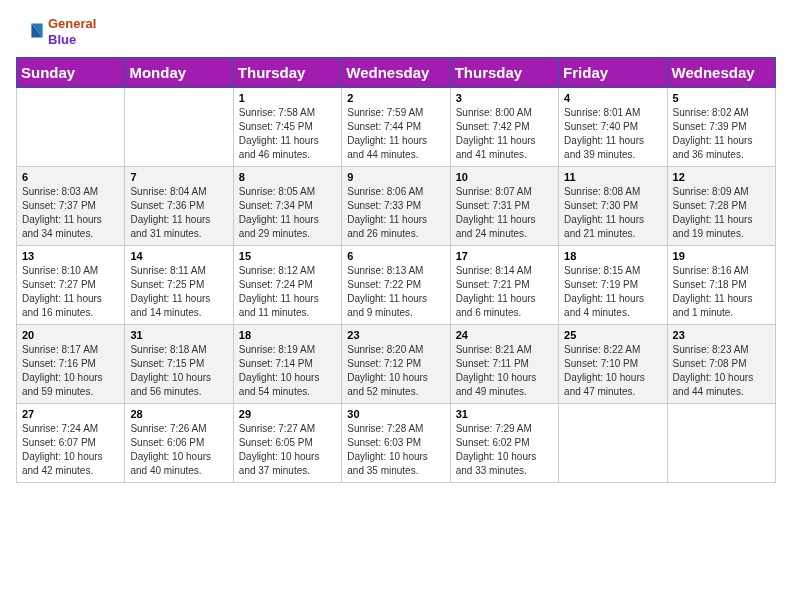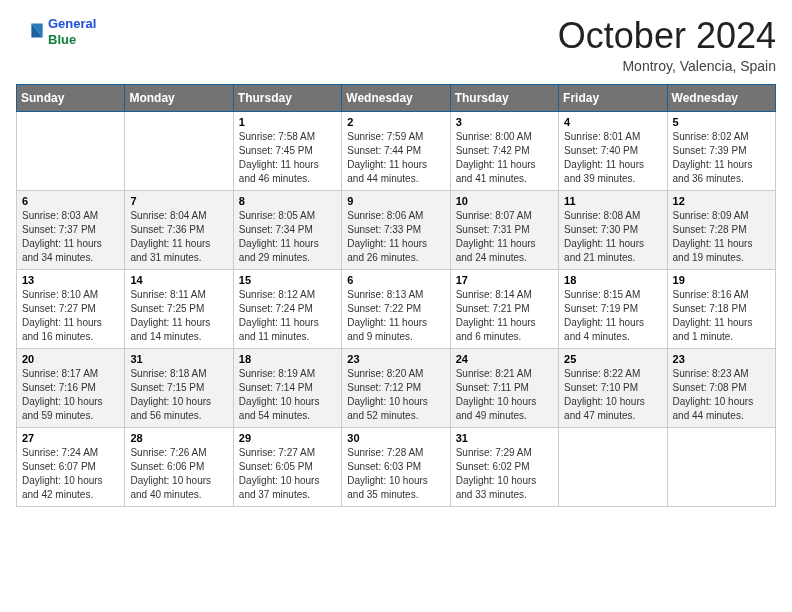--- a/index.html
+++ b/index.html
@@ -21,22 +21,22 @@
       align-items: center;
       gap: 4px;
     }
     .logo-text {
       display: flex;
       flex-direction: column;
       font-size: 13px;
       font-weight: bold;
       line-height: 1.2;
     }
-    .logo-general { color: #1d4ed8; text-align: center; }
-    .logo-blue { color: #15803d; }
+    .logo-general { color: #c2410c; text-align: center; }
+    .logo-blue { color: #6d28d9; }
     .logo-icon {
       width: 28px;
       height: 28px;
     }
     .title-block {
       text-align: right;
     }
     .month-title {
       font-size: 36px;
       font-weight: 300;
@@ -47,24 +47,24 @@
       font-size: 14px;
       color: #444;
       margin-top: 2px;
     }
     .calendar {
       width: 100%;
       border-collapse: collapse;
       font-size: 10px;
     }
     .calendar th {
-      background: #737373;
+      background: #a21caf;
       color: #fff;
       padding: 6px 4px;
-      font-size: 12px;
+      font-size: 15px;
       font-weight: bold;
       text-align: left;
       border: 1px solid #1a6098;
     }
     .calendar td {
       border: 1px solid #ccc;
       vertical-align: top;
       padding: 4px 5px;
       width: calc(100% / 7);
       min-height: 70px;
@@ -94,24 +94,20 @@
   <div class="logo">
     <svg class="logo-icon" viewBox="0 0 40 40">
       <polygon points="22,8 38,8 38,28" fill="#2979b8"></polygon>
       <polygon points="22,8 38,28 22,28" fill="#1a5fa0"></polygon>
     </svg>
     <div class="logo-text">
       <span class="logo-general">General</span>
       <span class="logo-blue">Blue</span>
     </div>
   </div>
-  <div class="title-block">
-    <div class="month-title">October 2024</div>
-    <div class="location">Montroy, Valencia, Spain</div>
-  </div>
 </div>
 
 <table class="calendar">
   <thead>
     <tr>
     <th>Sunday</th>
         <th>Monday</th>
         <th>Thursday</th>
         <th>Wednesday</th>
         <th>Thursday</th>

